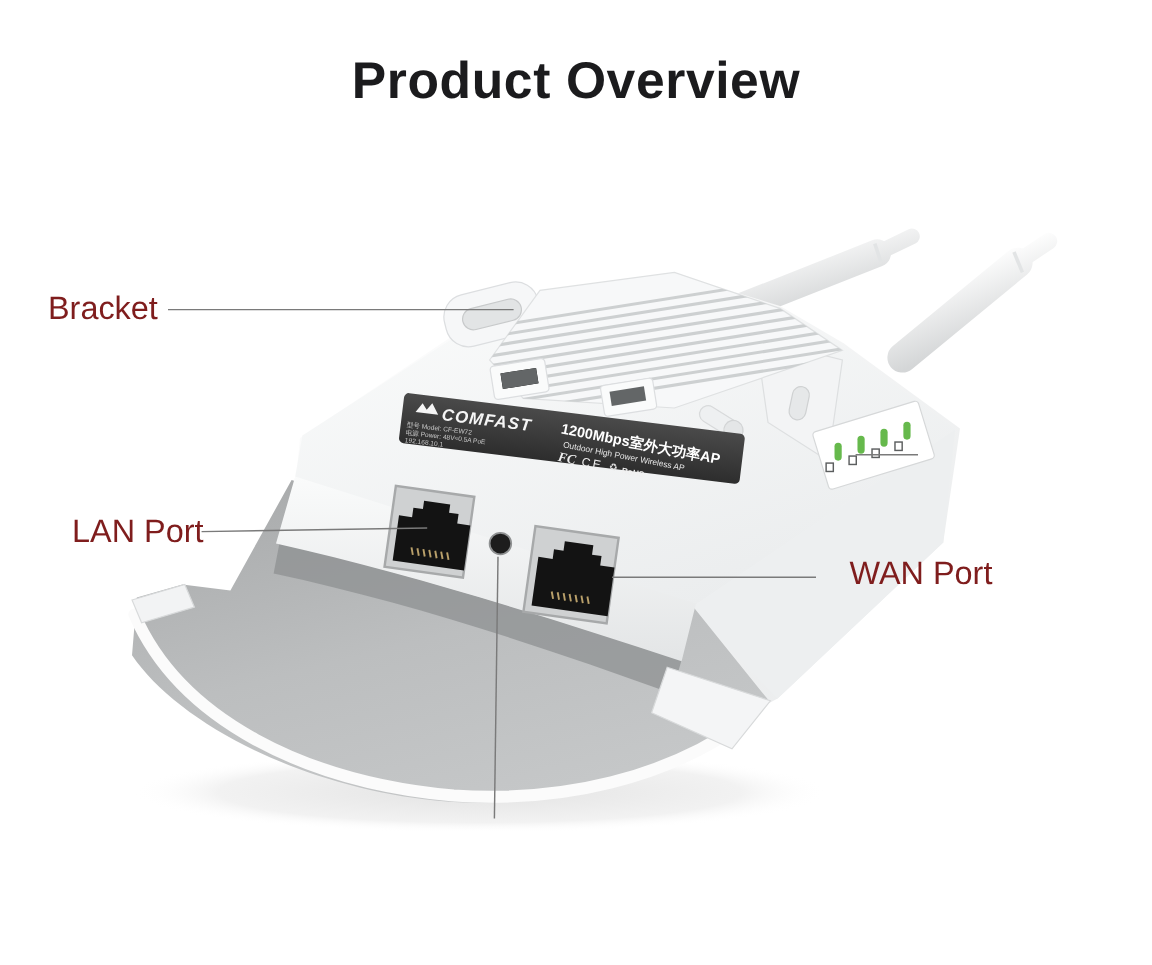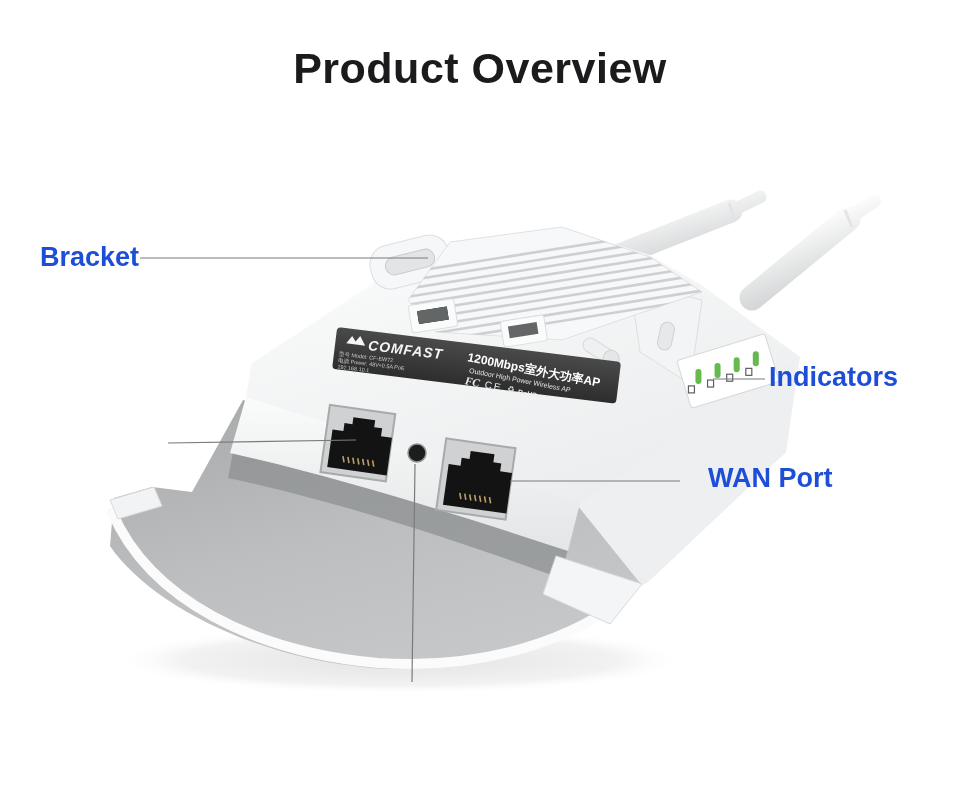--- a/index.html
+++ b/index.html
@@ -1,21 +1,21 @@
 <!DOCTYPE html>
 <html><head>
 <meta charset="utf-8">
 <style>
   html,body{margin:0;padding:0;background:#ffffff;}
   .stage{position:relative;width:960px;height:804px;background:#ffffff;overflow:hidden;
          font-family:"Liberation Sans",sans-serif;}
   .page-title{position:absolute;top:44px;left:0;width:960px;margin:0;text-align:center;
               font-size:43px;font-weight:700;color:#1b1b1d;letter-spacing:0.5px;}
   .art{position:absolute;left:0;top:0;}
-  .callout{position:absolute;font-size:27px;font-weight:700;color:#1d4ed8;white-space:nowrap;}
+  .callout{position:absolute;font-size:27px;font-weight:400;color:#7f1d1d;white-space:nowrap;}
   .c-bracket{left:40px;top:242px;}
   .c-indicators{left:769px;top:362px;}
   .c-lan{left:60px;top:428px;}
   .c-wan{left:708px;top:463px;}
   .c-reset{left:326px;top:684px;}
 </style>
 </head>
 <body>
 
 <div class="stage">
@@ -209,16 +209,16 @@
     <g stroke="#7a7a7a" stroke-width="1.2">
       <line x1="140" y1="258" x2="428" y2="258"></line>
       <line x1="713" y1="379" x2="765" y2="379"></line>
       <line x1="168" y1="443" x2="356" y2="440"></line>
       <line x1="510" y1="481" x2="680" y2="481"></line>
       <line x1="415" y1="464" x2="412" y2="682"></line>
     </g>
   </svg>
 
   <div class="callout c-bracket">Bracket</div>
-  <div class="callout c-indicators">Indicators</div>
+  <div class="callout c-lan">LAN Port</div>
   <div class="callout c-wan">WAN Port</div>
 
 </div>
 
 </body></html>

